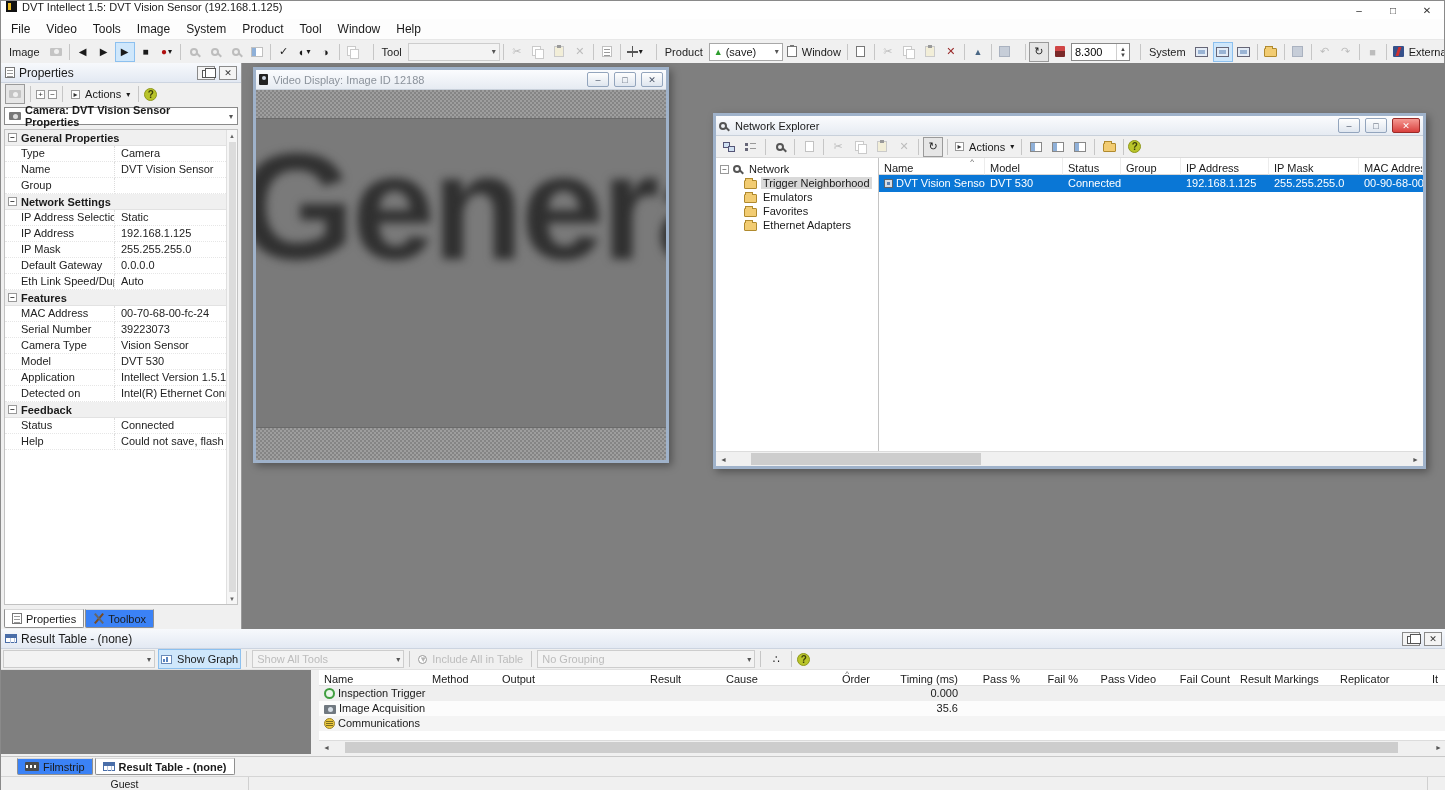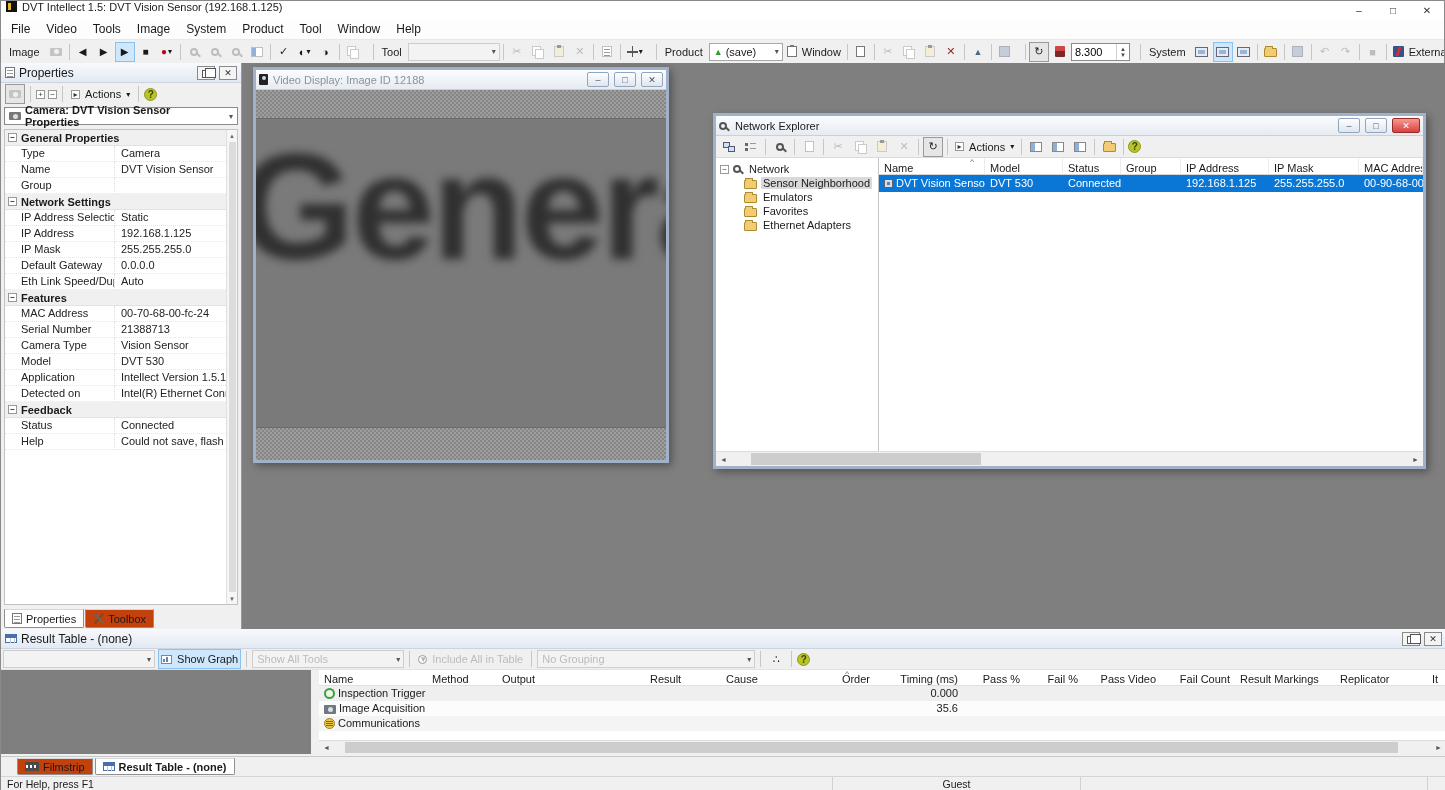--- a/index.html
+++ b/index.html
@@ -115,21 +115,21 @@
 .p-grid{position:relative;margin:2px 3px 0 3px;background:#fff;border:1px solid #c2c2c2;height:476px;overflow:hidden}
 .p-grid-inner{margin-right:11px}
 .psec{height:16px;display:flex;align-items:center;gap:4px;background:#f0f0f0;border-bottom:1px solid #e2e2e2;padding-left:3px;font-weight:bold}
 .prow{height:16px;display:flex}
 .plab{width:110px;padding-left:16px;border-right:1px dotted #dcdcdc;border-bottom:1px dotted #e6e6e6;white-space:nowrap;overflow:hidden;line-height:15px;color:#222}
 .pval{flex:1;padding-left:6px;border-bottom:1px dotted #e6e6e6;white-space:nowrap;overflow:hidden;line-height:15px;color:#222}
 .vsb{position:absolute;right:0;top:0;bottom:0;width:11px;background:#f6f6f6;border-left:1px solid #e0e0e0;display:flex;flex-direction:column;align-items:center}
 .vsb .a{height:11px;font-size:6px;color:#666;display:flex;align-items:center}
 .vsb .th{flex:1;width:7px;background:#dcdcdc;margin:1px 0}
 .p-tabs{position:absolute;bottom:0;left:0;height:22px;display:flex;gap:1px;padding:2px 0 0 3px}
-.tab{height:19px;border:1px solid #8f8f8f;background:#c2410c;display:inline-flex;align-items:center;gap:4px;padding:0 7px;border-radius:0 0 2px 2px;border-top-color:#d8d8d8}
+.tab{height:19px;border:1px solid #8f8f8f;background:#3b82f6;display:inline-flex;align-items:center;gap:4px;padding:0 7px;border-radius:0 0 2px 2px;border-top-color:#d8d8d8}
 .tab.active{background:#fff}
 
 
 .fwin{position:absolute;border:3px solid #9fb2ca;box-shadow:3px 3px 8px rgba(0,0,0,.35);background:#f0f0f0}
 .fw-title{height:20px;display:flex;align-items:center;gap:5px;padding:0 3px;background:linear-gradient(#fbfcfe,#e6ebf2);border-bottom:1px solid #c8d0da;font-size:11px}
 .fw-title.inactive{color:#8b929b}
 .fw-title .sp{flex:1}
 .wbtn{width:22px;height:15px;border:1px solid #93a5bd;border-radius:2px;background:linear-gradient(#fefefe,#dfe6ef);display:inline-flex;align-items:center;justify-content:center;font-size:9px;color:#4a5568;flex:none}
 .wbtn.close{background:linear-gradient(#f59a93,#d9403e);border-color:#9a2a28;color:#fff;width:28px}
 
@@ -430,21 +430,21 @@
           <div class="psec">
               <span class="ebox">−</span>
               <span>Features</span>
             </div>
           <div class="prow">
               <div class="plab">MAC Address</div>
               <div class="pval">00-70-68-00-fc-24</div>
             </div>
           <div class="prow">
               <div class="plab">Serial Number</div>
-              <div class="pval">21388713</div>
+              <div class="pval">39223073</div>
             </div>
           <div class="prow">
               <div class="plab">Camera Type</div>
               <div class="pval">Vision Sensor</div>
             </div>
           <div class="prow">
               <div class="plab">Model</div>
               <div class="pval">DVT 530</div>
             </div>
           <div class="prow">
@@ -560,21 +560,21 @@
       </div>
       <div class="n-body">
         <div class="n-tree">
           <div class="trow">
             <span class="ebox">−</span>
             <span class="mi mi-mag" style="margin-right:2px"></span>
             <span class="lbl">Network</span>
           </div>
           <div class="trow child">
               <span class="mi mi-folder"></span>
-              <span class="lbl sel">Sensor Neighborhood</span>
+              <span class="lbl sel">Trigger Neighborhood</span>
             </div>
           <div class="trow child">
               <span class="mi mi-folder"></span>
               <span class="lbl">Emulators</span>
             </div>
           <div class="trow child">
               <span class="mi mi-folder"></span>
               <span class="lbl">Favorites</span>
             </div>
           <div class="trow child">
@@ -737,19 +737,18 @@
         <span class="mi mi-film"></span>
         <span>Filmstrip</span>
       </span>
     <span class="tab active">
         <span class="mi mi-table"></span>
         <span>Result Table - (none)</span>
       </span>
   </div>
 
   <div class="statusbar">
-    <span class="sb-seg sb-1">For Help, press F1</span>
     <span class="sb-seg sb-2">Guest</span>
     <span class="sb-seg sb-3"></span>
     <span class="sb-seg sb-grip"></span>
   </div>
 
 </div>
 
 </body></html>

